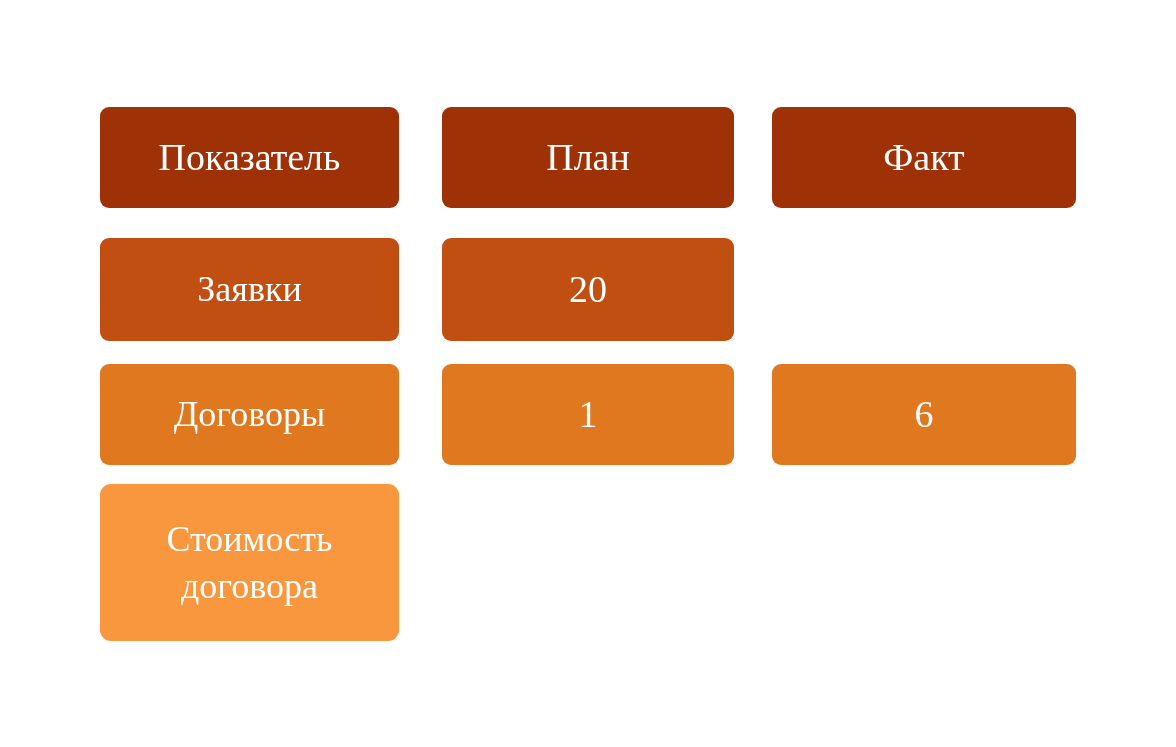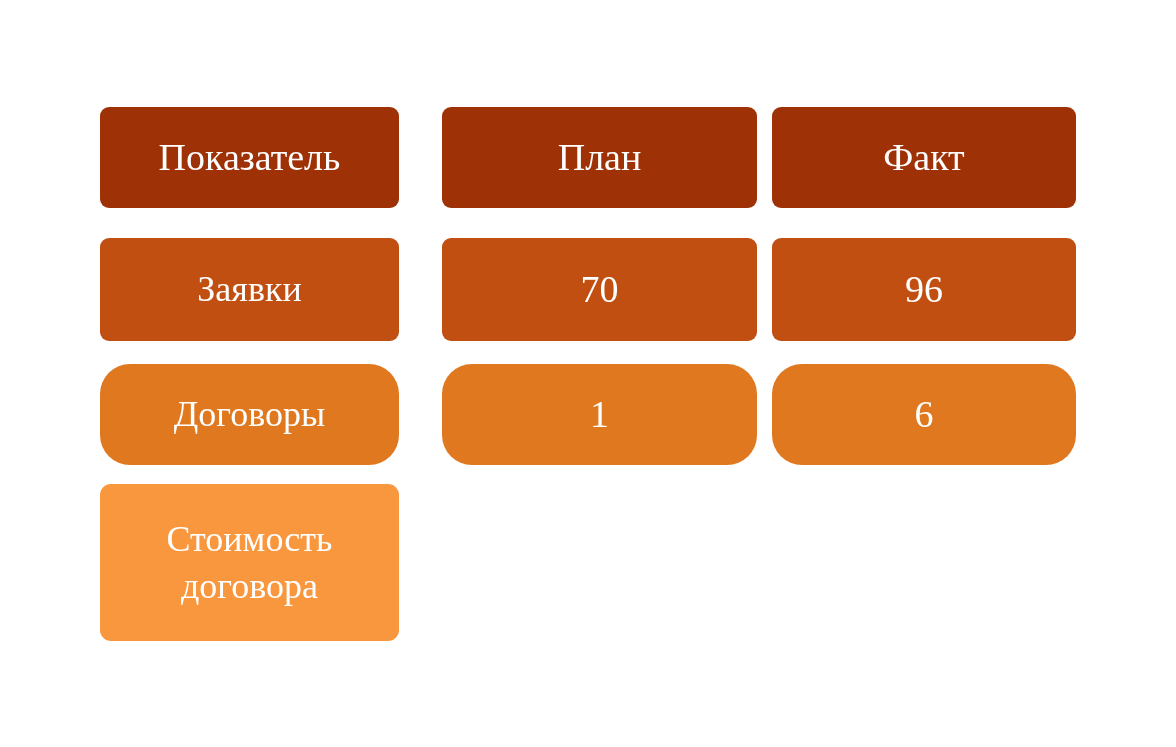--- a/index.html
+++ b/index.html
@@ -32,27 +32,27 @@
     color: #ffffff;
     text-align: center;
     line-height: 1.28;
     white-space: pre-line;
     padding: 1px 10px;
     -webkit-font-smoothing: antialiased;
   }
 
   
   .col-metric { left: 100px;  width: 299px; }
-  .col-plan   { left: 442px;  width: 315px; }
+  .col-plan   { left: 442px;  width: 292px; }
   .col-fact   { left: 772px;  width: 304px; }
 
   
   .row-head   { top: 107px; height: 101px; }
   .row-r1     { top: 238px; height: 103px; }
-  .row-r2     { top: 364px; height: 101px; border-radius: 30px; }
+  .row-r2     { top: 364px; height: 101px; }
   .row-r3     { top: 488px; height: 98px; border-radius: 11px;  }
   .row-r3.col-metric { top: 484px; height: 157px; }
 
   
   .tint-head { background: #9e3206; }
   .tint-1    { background: #c04f11; }
   .tint-2    { background: #e07820; }
   .tint-3    { background: #f9973f; }
 
   
@@ -67,23 +67,22 @@
 <div id="table-wrap">
 
   <div class="cell col-metric row-head tint-head t-head">Показатель</div>
 
   <div class="cell col-plan row-head tint-head t-head">План</div>
 
   <div class="cell col-fact row-head tint-head t-head">Факт</div>
 
   <div class="cell col-metric row-r1 tint-1 t-label">Заявки</div>
 
-  <div class="cell col-plan row-r1 tint-1 t-value">70</div>
+  <div class="cell col-plan row-r1 tint-1 t-value">20</div>
 
-  <div class="cell col-fact row-r1 tint-1 t-value">96</div>
 
   <div class="cell col-metric row-r2 tint-2 t-label">Договоры</div>
 
   <div class="cell col-plan row-r2 tint-2 t-value">1</div>
 
   <div class="cell col-fact row-r2 tint-2 t-value">6</div>
 
   <div class="cell col-metric row-r3 tint-3 t-label-multiline">Стоимость
 договора</div>
 

